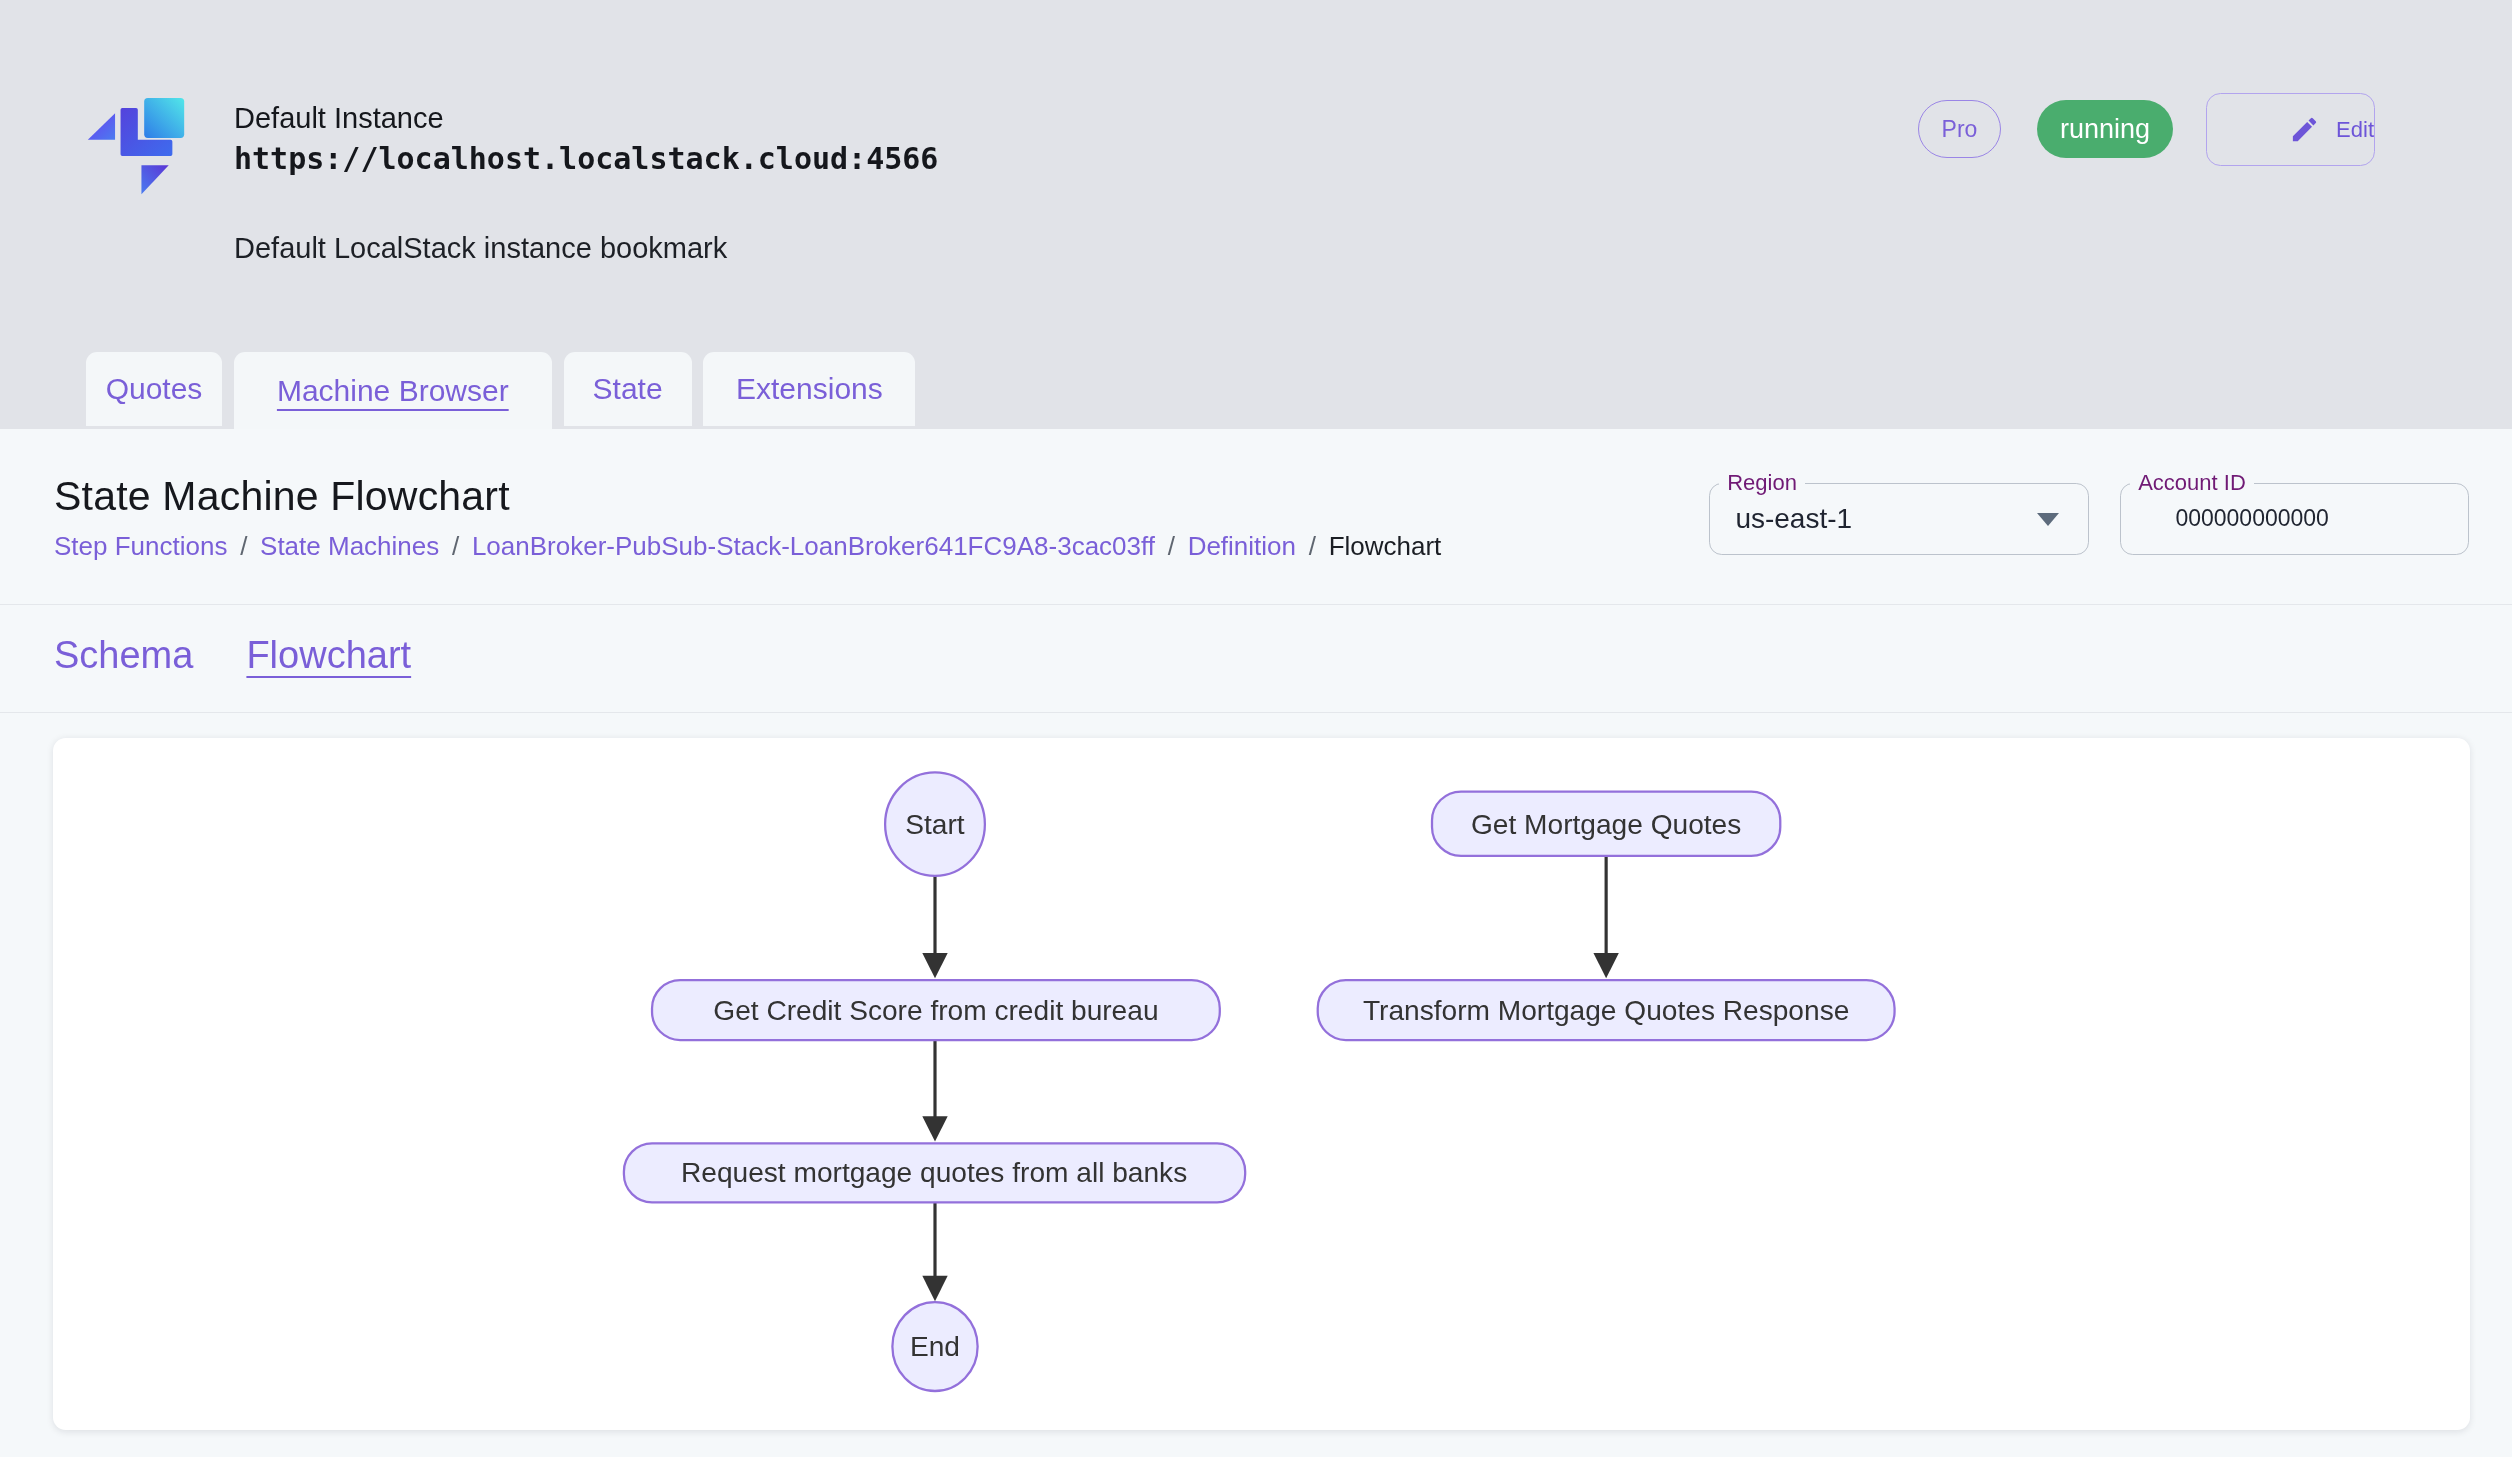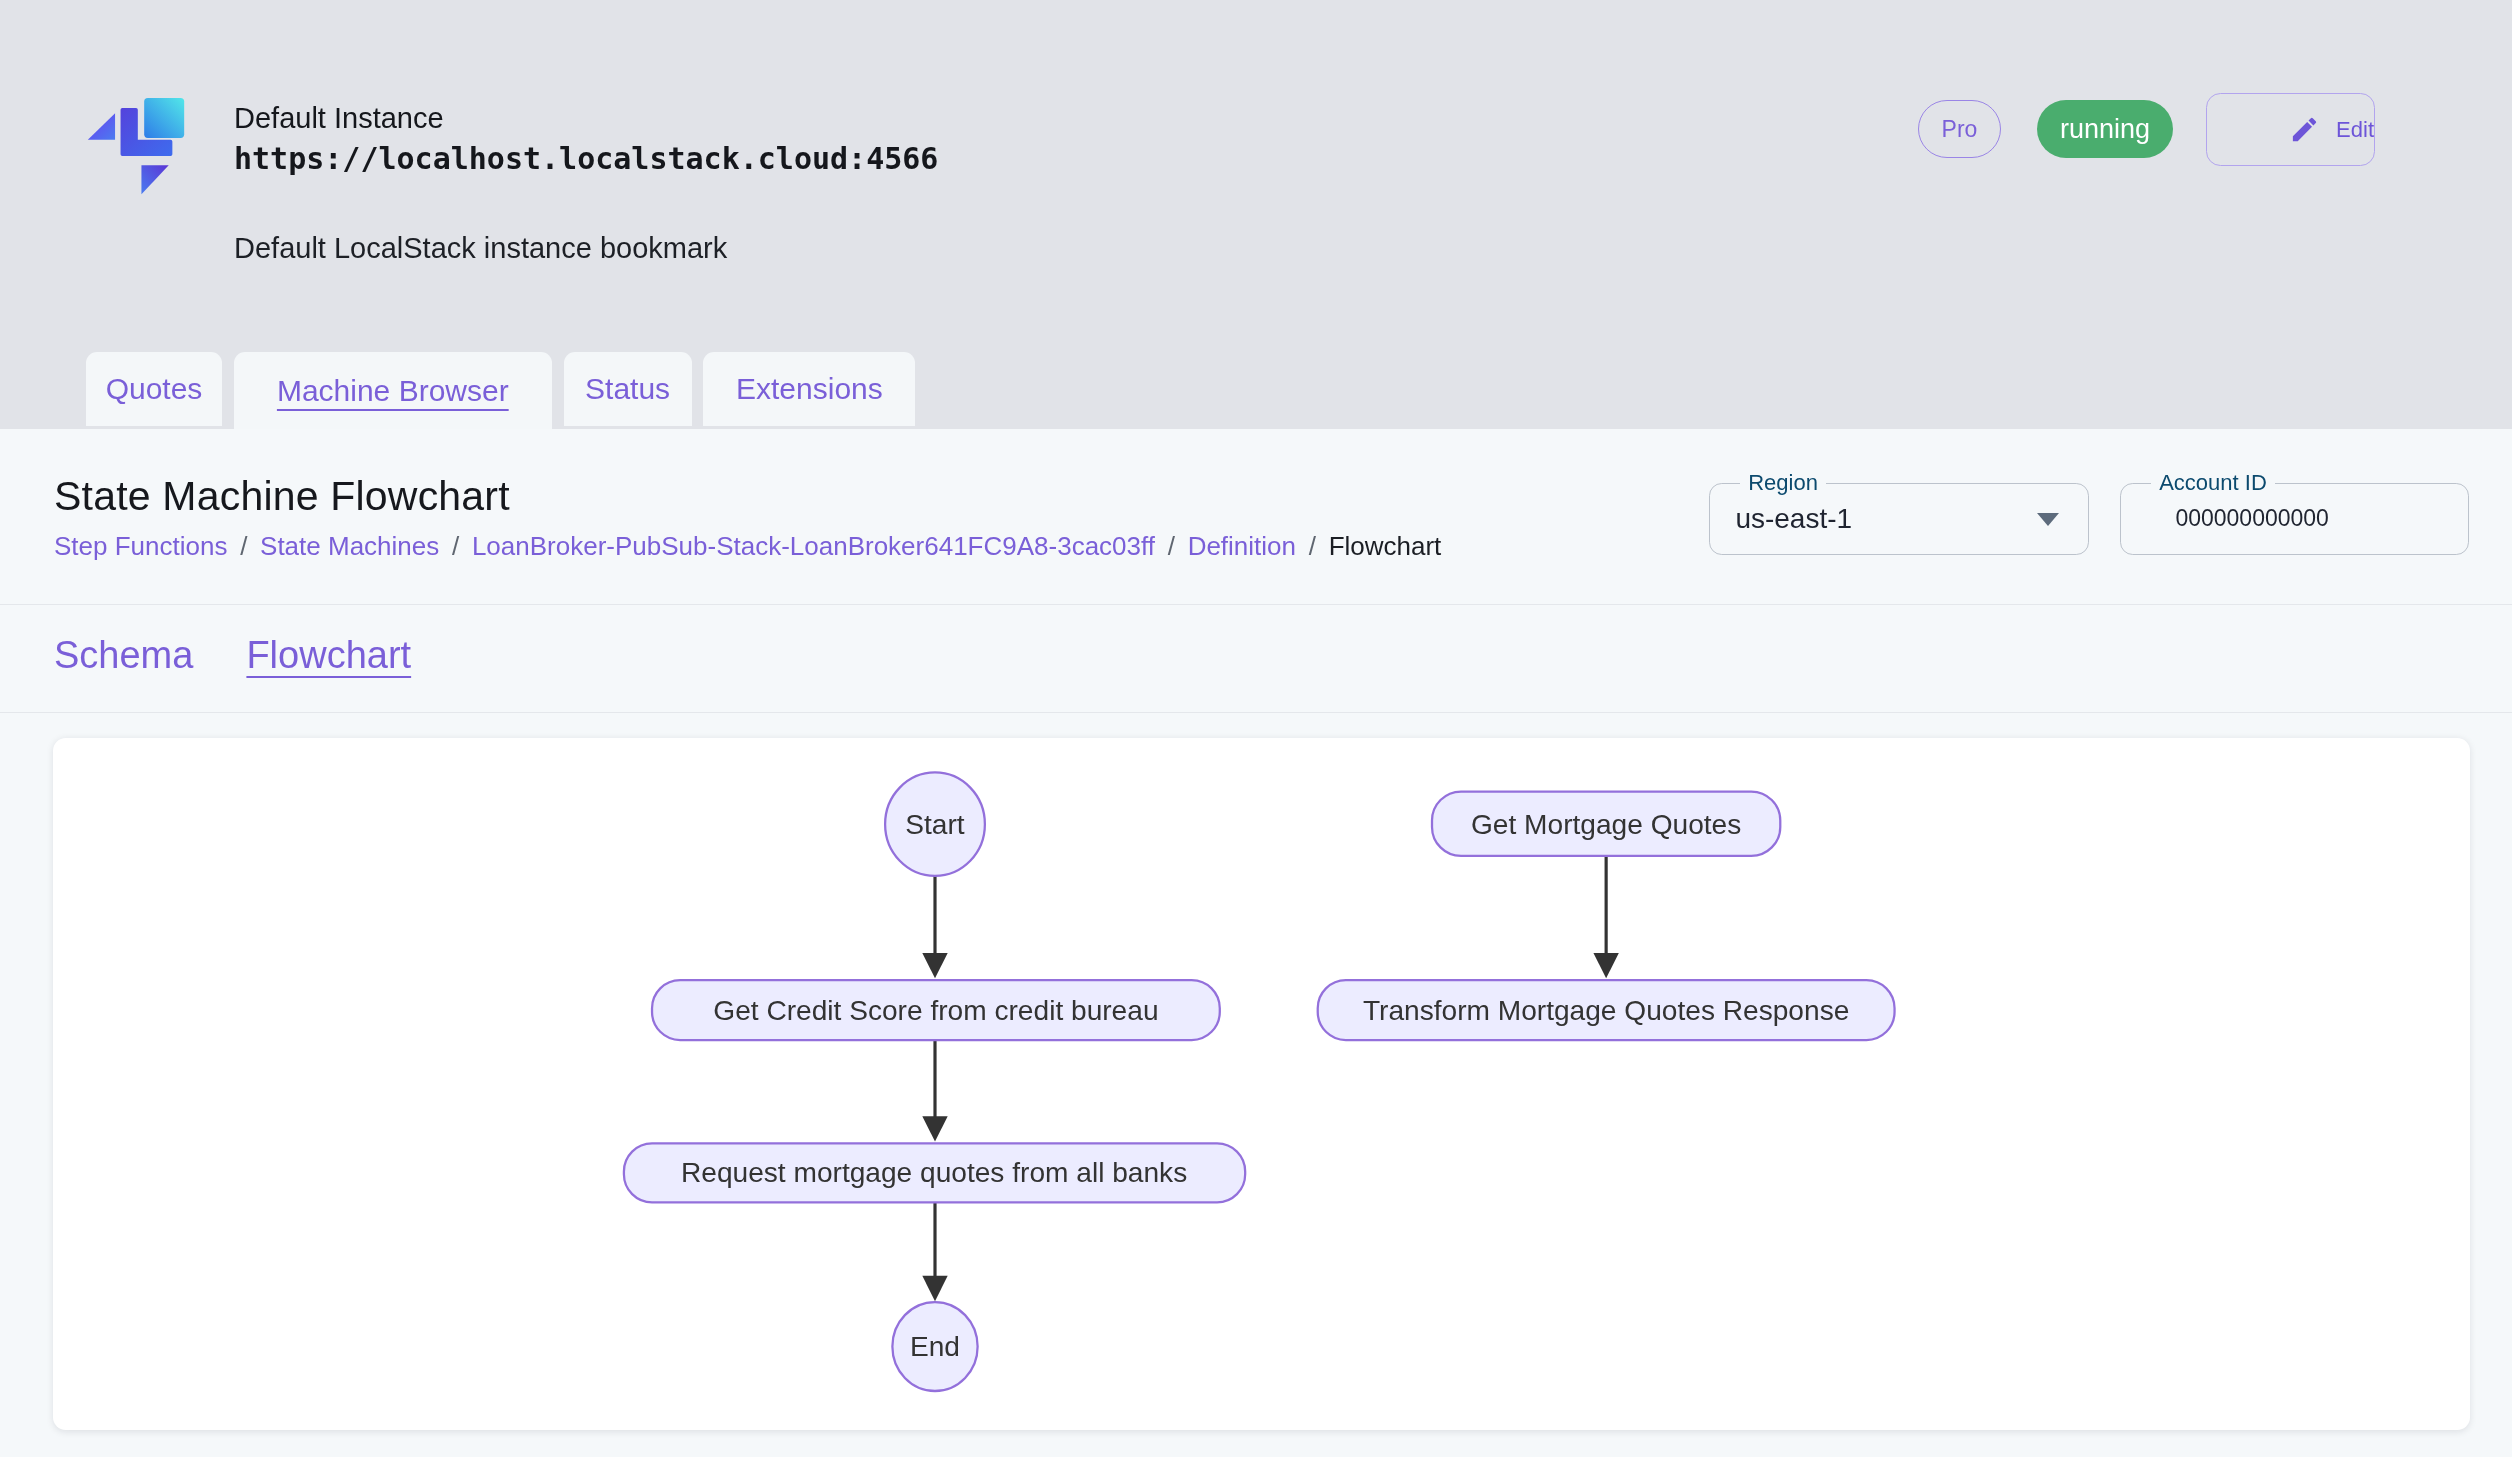--- a/index.html
+++ b/index.html
@@ -62,22 +62,22 @@
   .breadcrumb .sep   { color:#5f6670; }
   .breadcrumb .crumb.current { color:#1b1e24; cursor:default; }
 
   .field {
     position:absolute; top:54px; height:72px;
     border:1.8px solid #bcc3cc; border-radius:12.7px; background:transparent;
   }
   .field-region  { left:1709px; width:380px; }
   .field-account { left:2120px; width:349px; }
   .field-label {
-    position:absolute; top:-13.6px; left:30px; padding:0 8.2px;
-    background:#f5f8fa; font-size:22px; color:#0c4a6e; line-height:25.4px;
+    position:absolute; top:-13.6px; left:9px; padding:0 8.2px;
+    background:#f5f8fa; font-size:22px; color:#701a75; line-height:25.4px;
   }
   .field-value {
     position:absolute; left:25.4px; top:0; height:100%;
     display:flex; align-items:center; font-size:28px; color:#1f2430;
   }
   .select-caret {
     position:absolute; right:29px; top:29px; width:0; height:0;
     border-left:11px solid transparent; border-right:11px solid transparent;
     border-top:13.6px solid #5d6b7c;
   }
@@ -161,21 +161,21 @@
 </div>
 
 <div class="tabbar">
   <div class="tab tab-status">
     <span class="tab-label">Quotes</span>
   </div>
   <div class="tab tab-resource active">
     <span class="tab-label">Machine Browser</span>
   </div>
   <div class="tab tab-state">
-    <span class="tab-label">Status</span>
+    <span class="tab-label">State</span>
   </div>
   <div class="tab tab-extensions">
     <span class="tab-label">Extensions</span>
   </div>
 </div>
 
 <div class="panel">
 
   <div class="page-title">State Machine Flowchart</div>
 

